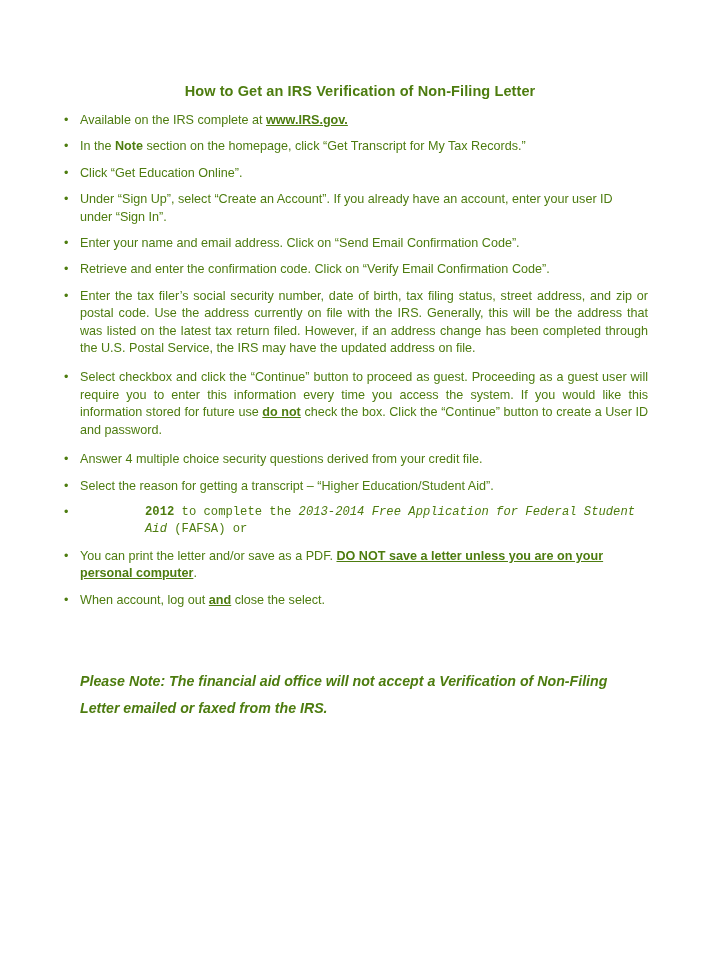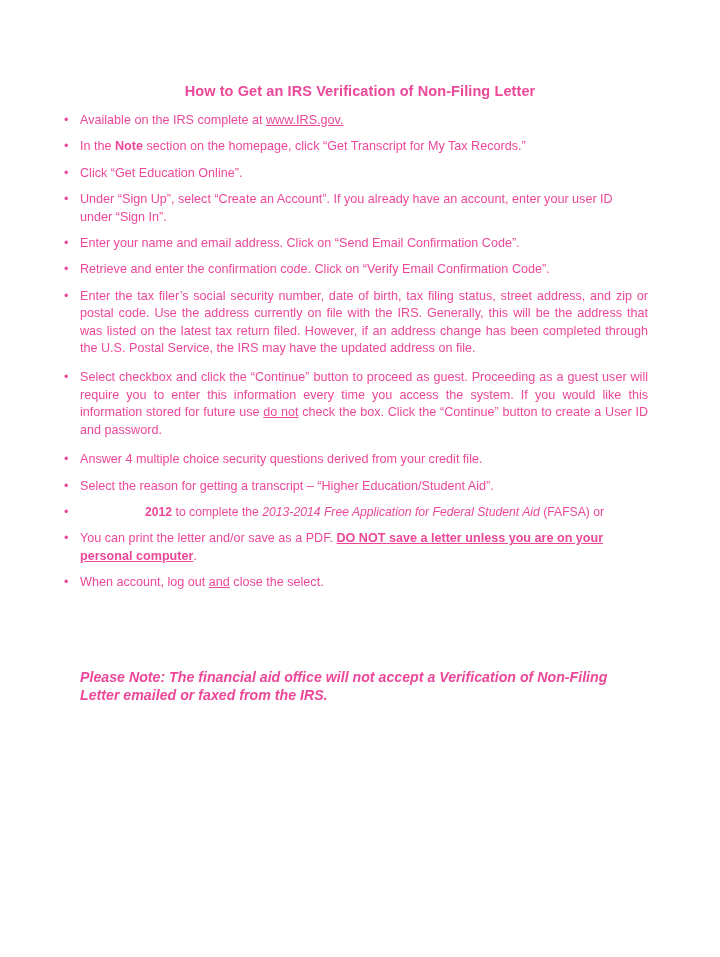--- a/index.html
+++ b/index.html
@@ -7,21 +7,21 @@
     padding: 0;
     background: #ffffff;
   }
   .page {
     position: relative;
     width: 720px;
     height: 768px;
     background: #ffffff;
     overflow: hidden;
     font-family: "Liberation Sans", sans-serif;
-    color: #ec4899;
+    color: #4d7c0f;
     -webkit-font-smoothing: antialiased;
   }
   .doc-title {
     position: absolute;
     top: 83px;
     left: 0;
     width: 720px;
     text-align: center;
     font-size: 14.5px;
     font-weight: bold;
@@ -56,38 +56,39 @@
     text-justify: inter-word;
   }
   .bullet-row.tight {
     margin-bottom: 9px;
   }
   .bullet-row.para {
     margin-bottom: 12px;
   }
   .sub-lines {
     margin-top: 3px;
+    font-family: Liberation Mono, monospace;
   }
   .sub-line {
     padding-left: 65px;
     font-size: 12.2px;
     line-height: 17.4px;
     margin-bottom: 3px;
   }
   b, .b { font-weight: bold; }
   i, .i { font-style: italic; }
-  u, .u { text-decoration: underline; }
+  u, .u { text-decoration: underline; font-weight: bold; }
   .bu { font-weight: bold; text-decoration: underline; }
   .note {
     position: absolute;
     top: 668px;
     left: 80px;
     width: 560px;
     font-size: 14.2px;
-    line-height: 18px;
+    line-height: 27px;
     font-weight: bold;
     font-style: italic;
   }
 </style>
 </head>
 <body>
 
 <div class="page">
 
   <div class="doc-title">How to Get an IRS Verification of Non-Filing Letter</div>

